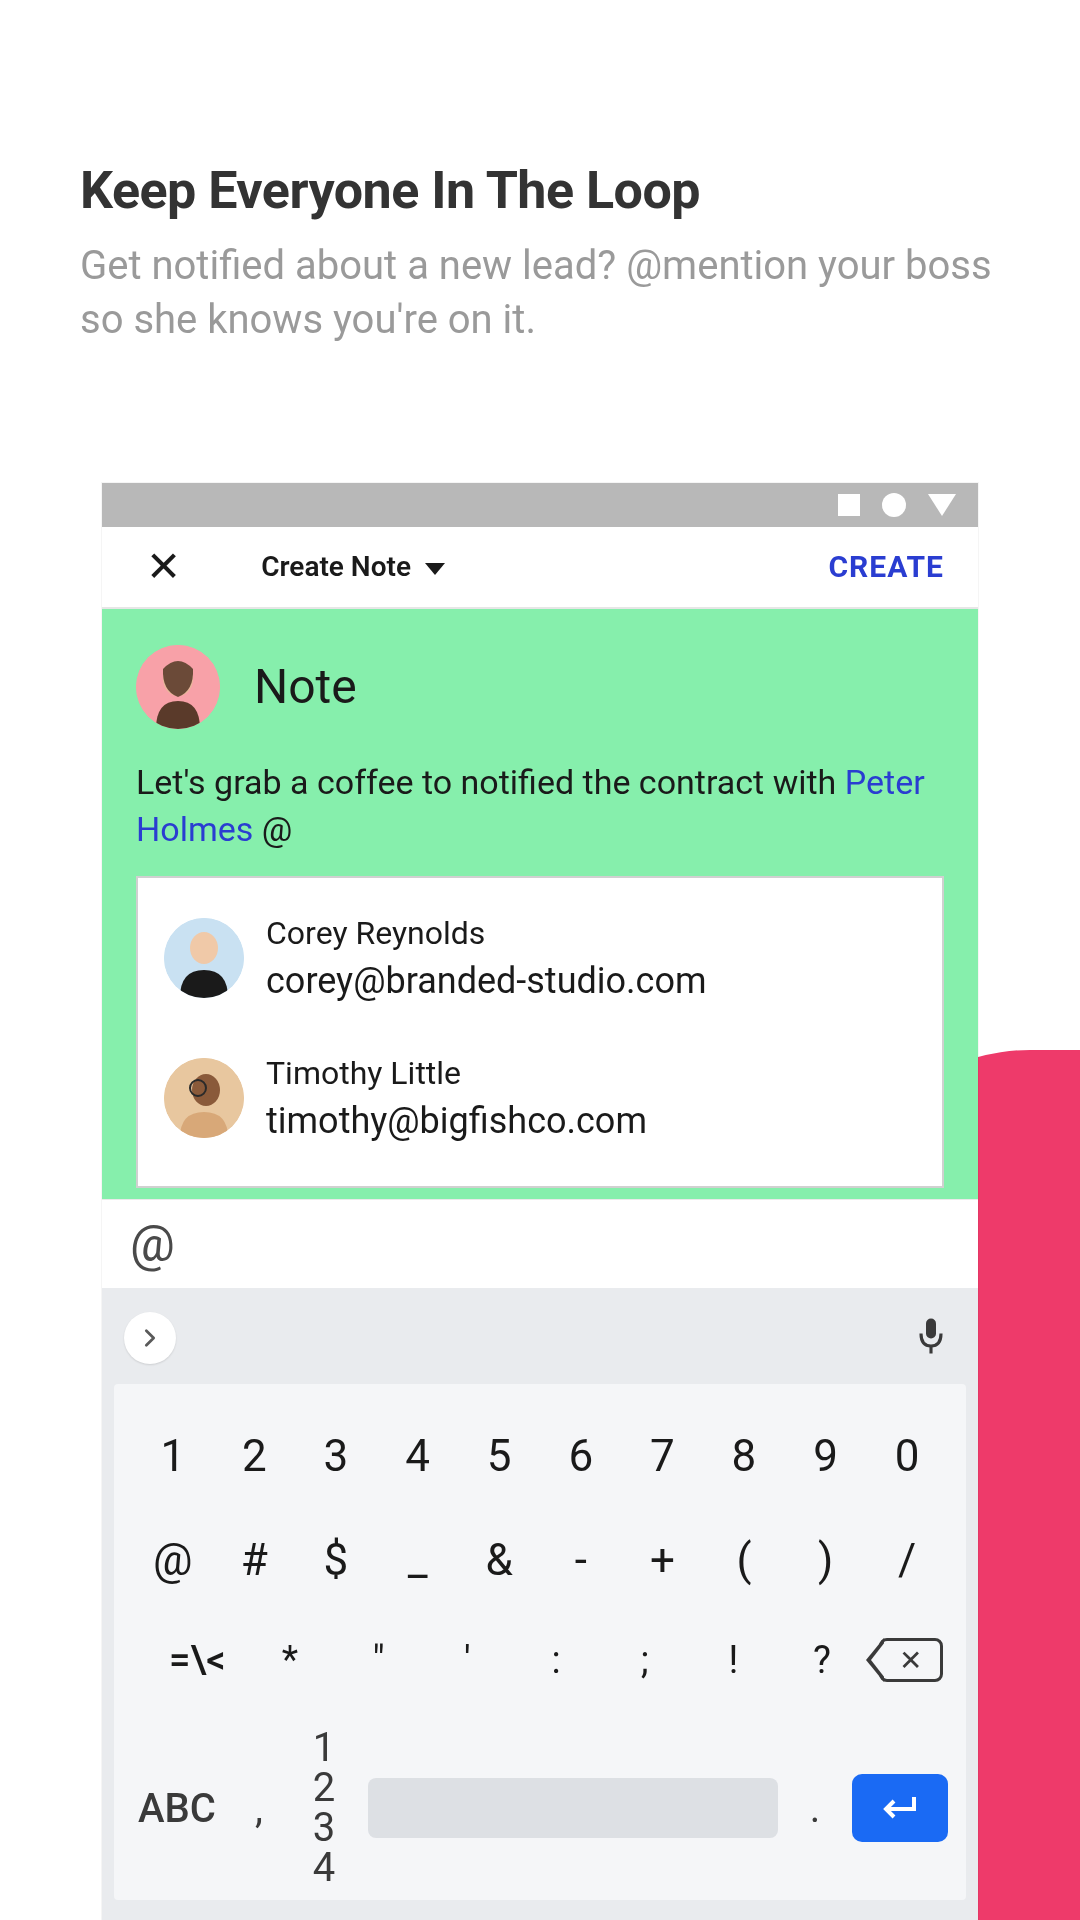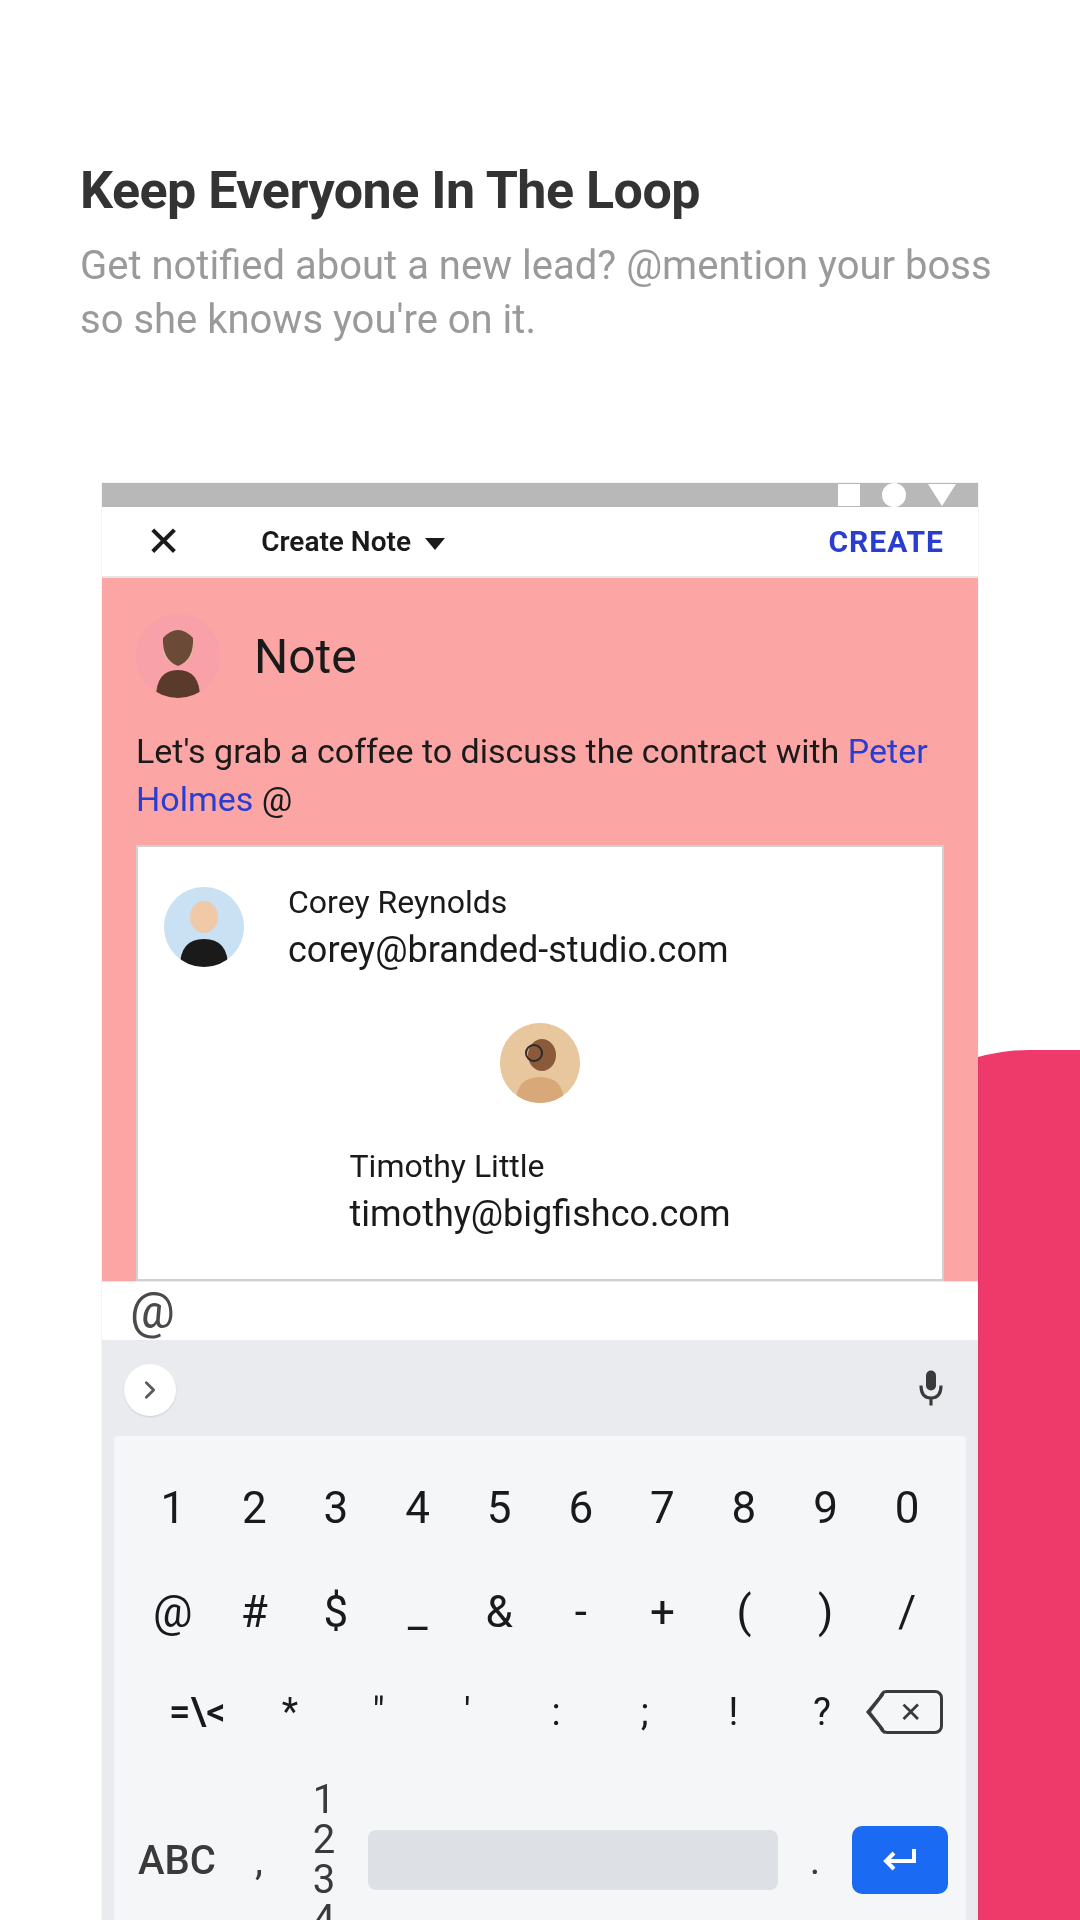--- a/index.html
+++ b/index.html
@@ -103,22 +103,22 @@
   .create-btn {
     margin-left: auto;
     font-size: 30px;
     font-weight: 700;
     color: #2a3dd1;
     letter-spacing: 1px;
     cursor: pointer;
   }
 
   .note-area {
-    padding: 36px 34px 0;
-    background: #fca5a5;
+    padding: 36px 34px 11px;
+    background: #86efac;
     flex: 0 0 auto;
   }
   .note-top {
     display: flex;
     align-items: center;
     gap: 34px;
   }
   .avatar {
     width: 84px; height: 84px;
     border-radius: 50%;
@@ -145,25 +145,25 @@
 
   .suggest-box {
     margin: 22px 0 0;
     border: 2px solid #d0d0d0;
     background: #ffffff;
     padding: 20px 26px 28px;
   }
   .suggest-row {
     display: flex;
     align-items: center;
-    gap: 44px;
+    gap: 22px;
     padding: 16px 0;
     cursor: pointer;
   }
-  .suggest-row + .suggest-row { margin-top: 20px; flex-direction: column; }
+  .suggest-row + .suggest-row { margin-top: 20px; }
   .suggest-avatar {
     width: 80px; height: 80px; border-radius: 50%; overflow: hidden;
     display: flex; align-items: center; justify-content: center;
   }
   .suggest-avatar.c1 { background: #c9e1f2; }
   .suggest-avatar.c2 { background: #e8c79f; }
   .suggest-info .s-name { font-size: 32px; color: #1a1a1a; }
   .suggest-info .s-email { font-size: 36px; color: #1a1a1a; margin-top: 8px; }
 
   .at-input-bar {
@@ -310,21 +310,21 @@
         <svg viewBox="0 0 84 84">
             <circle cx="42" cy="42" r="42" fill="#f8a1a8"></circle>
             <ellipse cx="42" cy="34" rx="15" ry="17" fill="#e8b89a"></ellipse>
             <path d="M20 84 Q20 56 42 56 Q64 56 64 84 Z" fill="#5a3a2a"></path>
             <path d="M27 24 Q42 8 57 24 Q58 46 42 52 Q26 46 27 24 Z" fill="#6b4a38"></path>
           </svg>
       </div>
       <div class="note-type-label">Note</div>
     </div>
     <div class="note-text">
-      <span>Let's grab a coffee to discuss the contract with </span><span class="mention-link">Peter Holmes</span><span class="at-symbol"> @</span>
+      <span>Let's grab a coffee to notified the contract with </span><span class="mention-link">Peter Holmes</span><span class="at-symbol"> @</span>
     </div>
 
     <div class="suggest-box">
       <div class="suggest-row">
         <div class="suggest-avatar c1">
           <svg viewBox="0 0 80 80">
               <circle cx="40" cy="40" r="40" fill="#c9e1f2"></circle>
               <ellipse cx="40" cy="30" rx="14" ry="16" fill="#f0c9a8"></ellipse>
               <path d="M16 80 Q16 52 40 52 Q64 52 64 80 Z" fill="#1a1a1a"></path>
             </svg>

